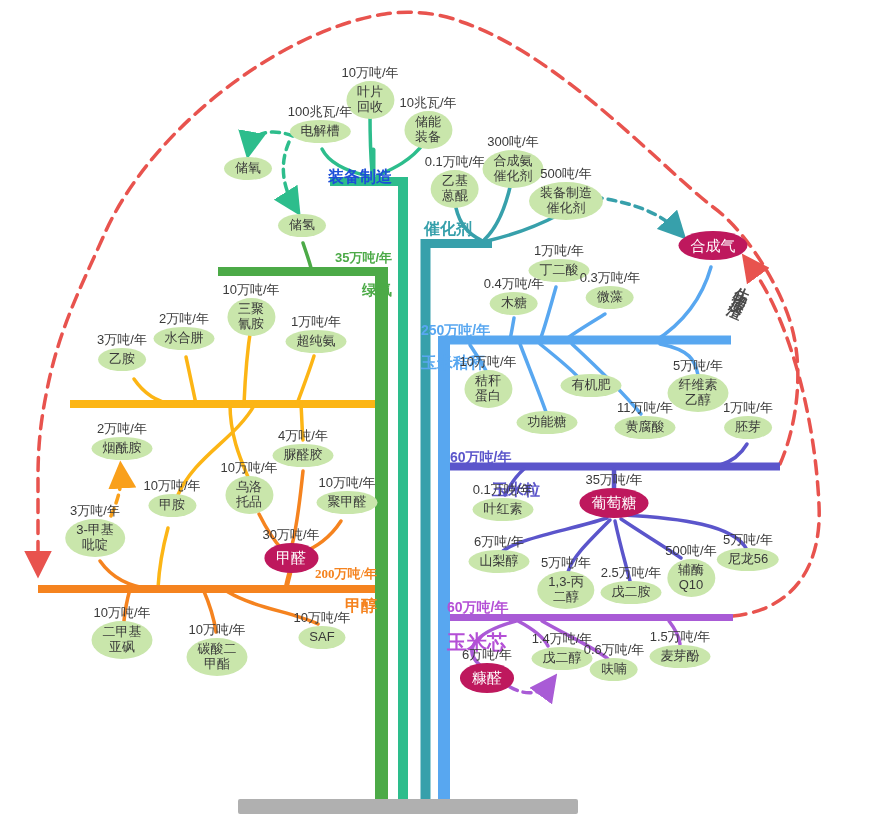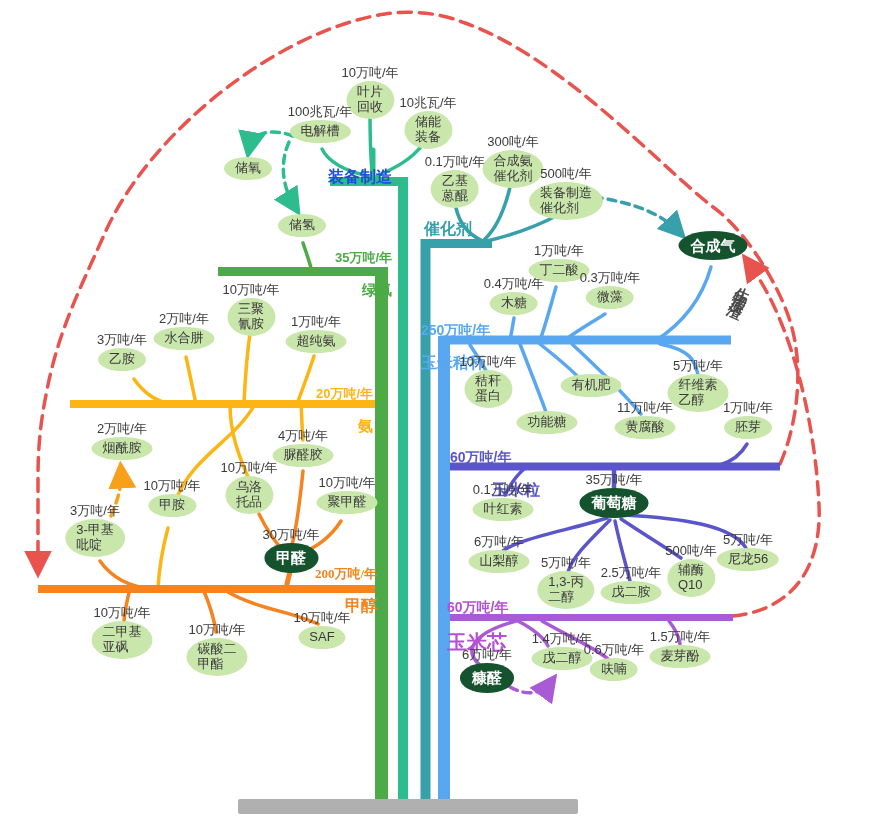--- a/index.html
+++ b/index.html
@@ -3,22 +3,22 @@
 <meta charset="utf-8">
 <style>
   html,body{margin:0;padding:0;background:#ffffff;}
   #stage{position:relative;width:872px;height:828px;background:#fff;overflow:hidden;
          font-family:"Liberation Sans","DejaVu Sans",sans-serif;}
   #connectors{position:absolute;left:0;top:0;z-index:0;}
   .node{position:absolute;z-index:2;display:flex;flex-direction:column;align-items:center;
         transform:translateX(-50%);}
   .cap{font-size:13px;color:#3a3a3a;white-space:nowrap;margin-bottom:1px;line-height:1.1;}
   .ell{background:#c9e6ab;border-radius:50%;color:#3a3a3a;font-size:13px;line-height:1.15;
-       padding:4px 11px;text-align:left;white-space:pre-line;}
-  .hub .ell{background:#14532d;color:#ffffff;font-weight:bold;font-size:15px;padding:6px 12px;}
+       padding:4px 11px;text-align:center;white-space:pre-line;}
+  .hub .ell{background:#be185d;color:#ffffff;font-weight:normal;font-size:15px;padding:6px 12px;}
   .blabel{position:absolute;z-index:2;font-weight:bold;line-height:1.15;white-space:pre-line;}
   .r{text-align:right;}
   #lbl-equipment{left:328px;top:168px;color:#1d4ed8;font-size:16px;}
   #lbl-greenh2{left:318px;top:236px;width:74px;color:#4caa47;font-size:13px;}
   #lbl-greenh2 .l2{font-size:15px;}
   #lbl-catalyst{left:424px;top:220px;color:#37a0ab;font-size:16px;}
   #lbl-ammonia{left:293px;top:372px;width:80px;color:#fcb515;font-size:13px;}
   #lbl-ammonia .l2{font-size:15px;}
   #lbl-methanol{left:293px;top:552px;width:84px;color:#f5831f;font-size:13px;font-family:Liberation Serif, serif;}
   #lbl-methanol .l2{font-size:16px;}
@@ -161,24 +161,20 @@
 
   <rect x="238" y="799" width="340" height="15" rx="2" fill="#b0b0b0"></rect>
 </svg>
 
 <div class="blabel" id="lbl-equipment">装备制造</div>
 <div class="blabel r" id="lbl-greenh2">
   <div class="l1">35万吨/年</div>
   <div class="l2">绿氢</div>
 </div>
 <div class="blabel" id="lbl-catalyst">催化剂</div>
-<div class="blabel r" id="lbl-ammonia">
-  <div class="l1">20万吨/年</div>
-  <div class="l2">氨</div>
-</div>
 <div class="blabel r" id="lbl-methanol">
   <div class="l1">200万吨/年</div>
   <div class="l2">甲醇</div>
 </div>
 <div class="blabel" id="lbl-cornstalk">
   <div class="l1">250万吨/年</div>
   <div class="l2">玉米秸秆</div>
 </div>
 <div class="blabel" id="lbl-cornkernel">
   <div class="l1">60万吨/年</div>

